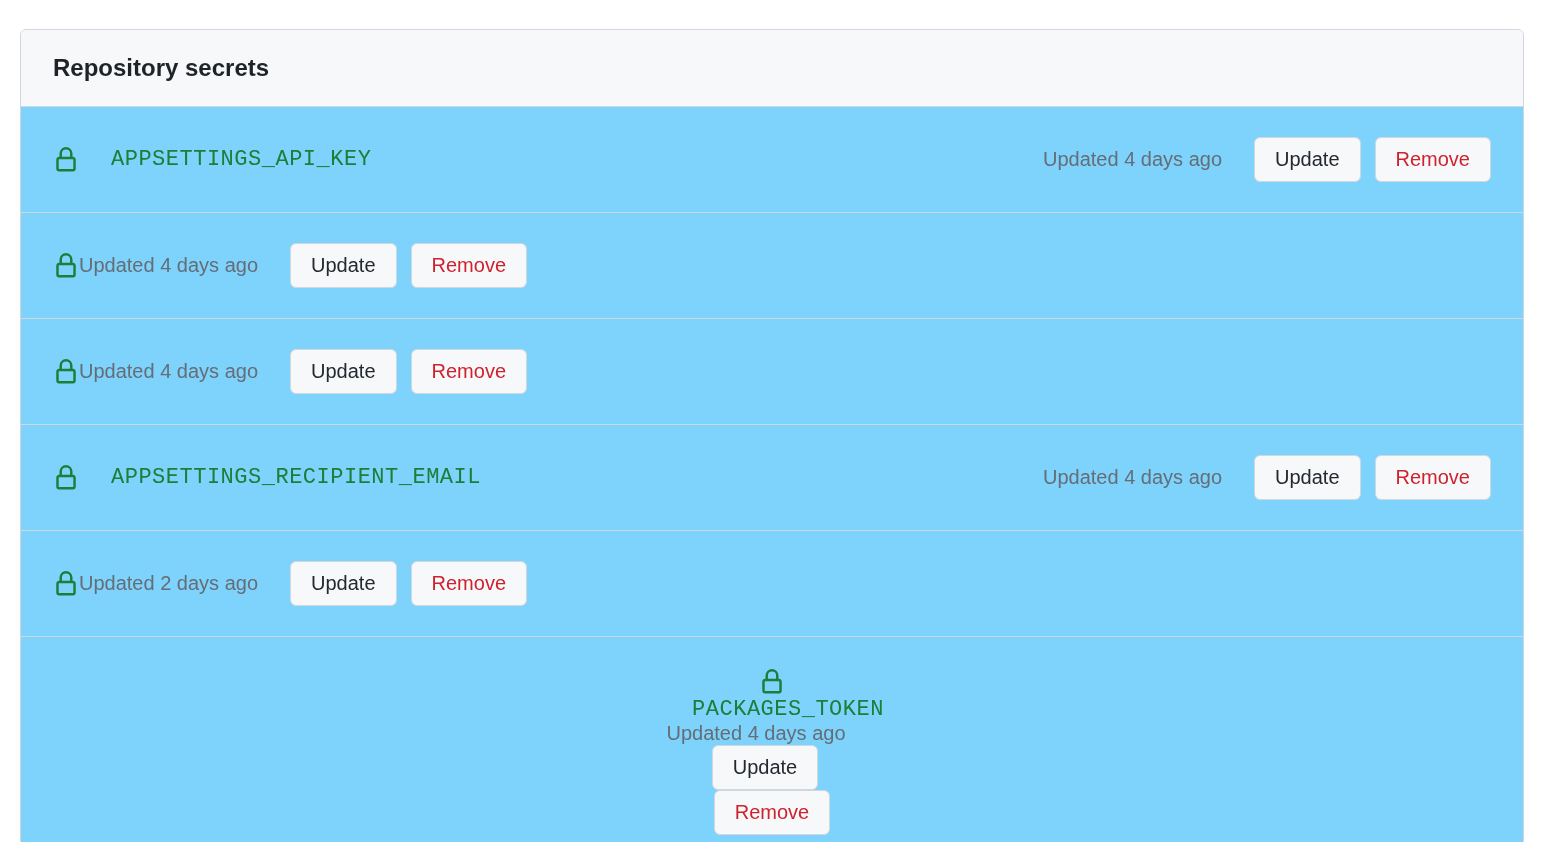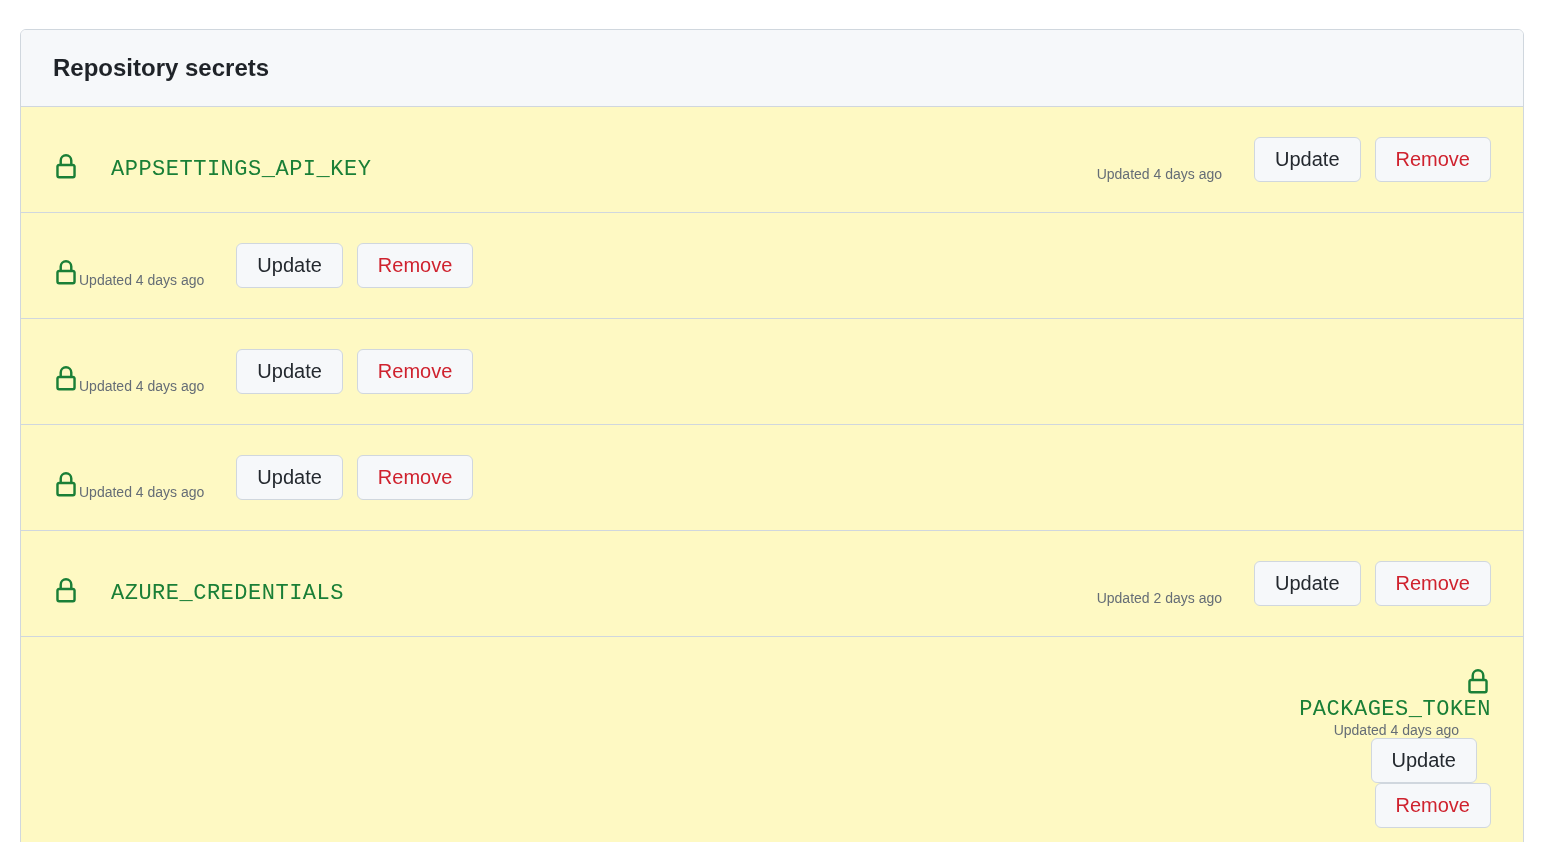--- a/index.html
+++ b/index.html
@@ -24,24 +24,24 @@
       padding: 24px 32px;
       border-bottom: 1px solid #d0d7de;
     }
     .panel-title {
       font-size: 24px;
       font-weight: 600;
       color: #1f2328;
     }
     .secret-row {
       display: flex;
-      align-items: flex-end;
+      align-items: center;
       padding: 30px 32px;
       border-bottom: 1px solid #d0d7de;
-      background: #fef9c3;
+      background: #7dd3fc;
     }
     .secret-row:last-child {
       border-bottom: none;
       flex-direction: column;
     }
     .lock-icon {
       color: #1a7f37;
       flex-shrink: 0;
       display: flex;
       align-items: center;
@@ -54,21 +54,21 @@
     .secret-name {
       color: #1a7f37;
       font-family: ui-monospace, SFMono-Regular, "SF Mono", Menlo, Consolas, "Liberation Mono", monospace;
       font-size: 22px;
       margin-left: 32px;
       flex-grow: 1;
       letter-spacing: 0.5px;
     }
     .updated-text {
       color: #656d76;
-      font-size: 14px;
+      font-size: 20px;
       margin-right: 32px;
       white-space: nowrap;
     }
     .btn {
       padding: 10px 20px;
       font-size: 20px;
       border: 1px solid #d0d7de;
       border-radius: 6px;
       background: #f6f8fa;
       cursor: pointer;
@@ -121,31 +121,31 @@
         <span class="updated-text">Updated 4 days ago</span>
         <button class="btn btn-update">Update</button>
         <button class="btn btn-remove">Remove</button>
       </div>
       <div class="secret-row">
         <span class="lock-icon">
           <svg viewBox="0 0 16 16">
             <path d="M4 4a4 4 0 0 1 8 0v2h.25c.966 0 1.75.784 1.75 1.75v5.5A1.75 1.75 0 0 1 12.25 15h-8.5A1.75 1.75 0 0 1 2 13.25v-5.5C2 6.784 2.784 6 3.75 6H4Zm8.25 3.5h-8.5a.25.25 0 0 0-.25.25v5.5c0 .138.112.25.25.25h8.5a.25.25 0 0 0 .25-.25v-5.5a.25.25 0 0 0-.25-.25ZM10.5 6V4a2.5 2.5 0 1 0-5 0v2Z"></path>
           </svg>
         </span>
+        <span class="secret-name">APPSETTINGS_RECIPIENT_EMAIL</span>
         <span class="updated-text">Updated 4 days ago</span>
         <button class="btn btn-update">Update</button>
         <button class="btn btn-remove">Remove</button>
       </div>
       <div class="secret-row">
         <span class="lock-icon">
           <svg viewBox="0 0 16 16">
             <path d="M4 4a4 4 0 0 1 8 0v2h.25c.966 0 1.75.784 1.75 1.75v5.5A1.75 1.75 0 0 1 12.25 15h-8.5A1.75 1.75 0 0 1 2 13.25v-5.5C2 6.784 2.784 6 3.75 6H4Zm8.25 3.5h-8.5a.25.25 0 0 0-.25.25v5.5c0 .138.112.25.25.25h8.5a.25.25 0 0 0 .25-.25v-5.5a.25.25 0 0 0-.25-.25ZM10.5 6V4a2.5 2.5 0 1 0-5 0v2Z"></path>
           </svg>
         </span>
-        <span class="secret-name">AZURE_CREDENTIALS</span>
         <span class="updated-text">Updated 2 days ago</span>
         <button class="btn btn-update">Update</button>
         <button class="btn btn-remove">Remove</button>
       </div>
       <div class="secret-row">
         <span class="lock-icon">
           <svg viewBox="0 0 16 16">
             <path d="M4 4a4 4 0 0 1 8 0v2h.25c.966 0 1.75.784 1.75 1.75v5.5A1.75 1.75 0 0 1 12.25 15h-8.5A1.75 1.75 0 0 1 2 13.25v-5.5C2 6.784 2.784 6 3.75 6H4Zm8.25 3.5h-8.5a.25.25 0 0 0-.25.25v5.5c0 .138.112.25.25.25h8.5a.25.25 0 0 0 .25-.25v-5.5a.25.25 0 0 0-.25-.25ZM10.5 6V4a2.5 2.5 0 1 0-5 0v2Z"></path>
           </svg>
         </span>

